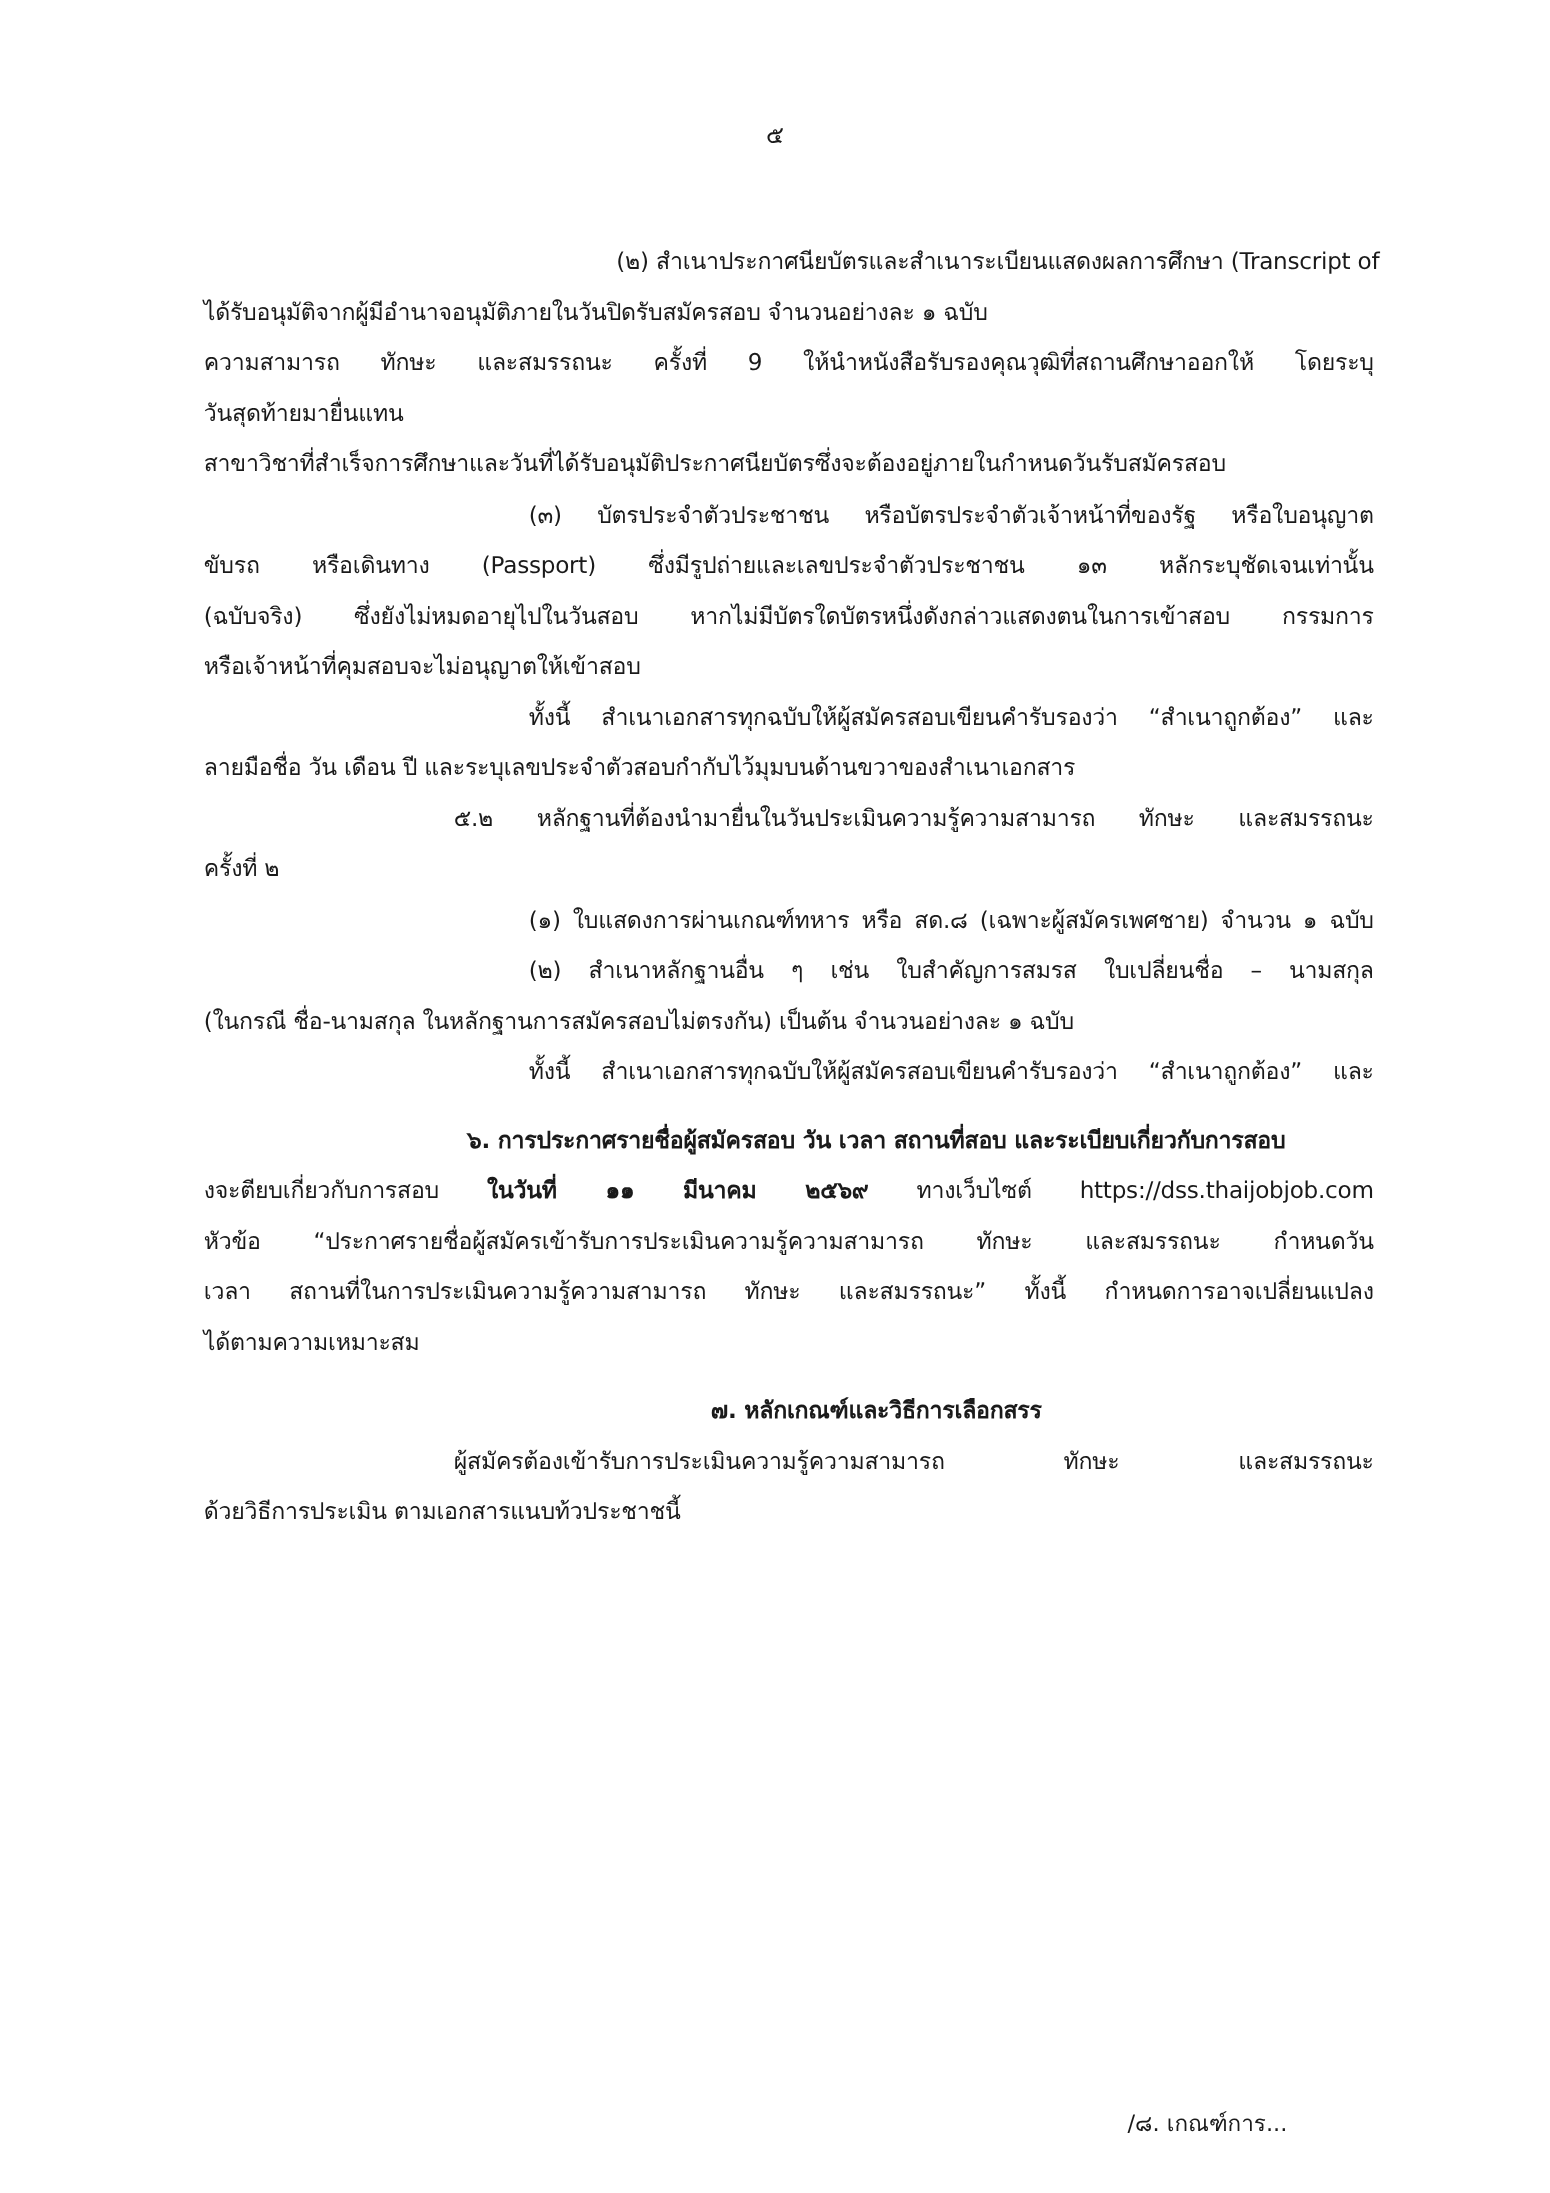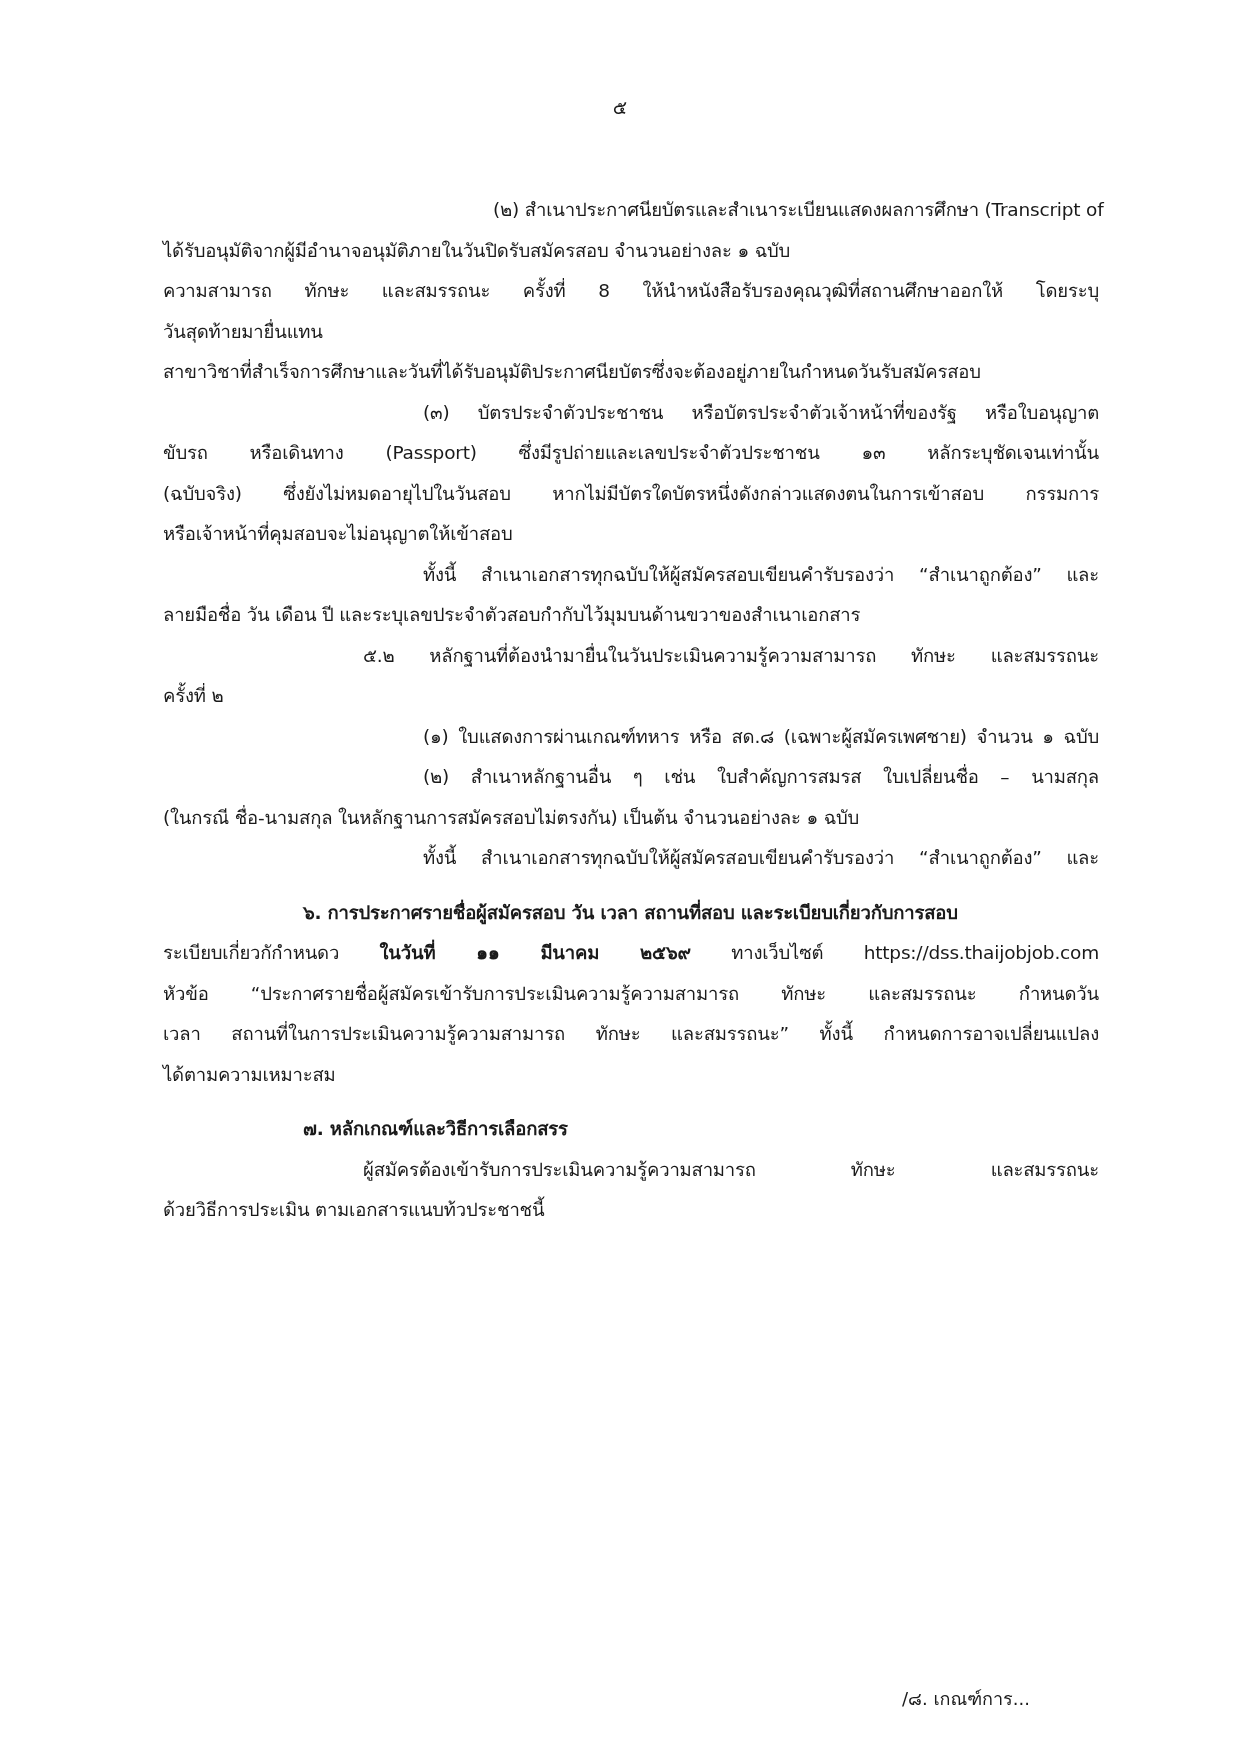--- a/index.html
+++ b/index.html
@@ -5,53 +5,53 @@
   html, body { margin:0; padding:0; background:#ffffff; }
   body { width:1240px; height:1754px; position:relative; overflow:hidden;
          font-family:"DejaVu Sans", "Liberation Sans", sans-serif; color:#1a1a1a; }
   .page-num { position:absolute; top:92px; left:0; width:1240px; text-align:center; font-size:19px; }
   .body { position:absolute; left:163px; width:936px; top:190px; }
   .ln { font-size:18.5px; line-height:40.5px; height:40.5px; white-space:nowrap; overflow:visible; letter-spacing:-0.2px; }
   .justify { text-align:justify; text-align-last:justify; }
   .i1 { padding-left:330px; }
   .i2 { padding-left:260px; }
   .i3 { padding-left:200px; }
-  .i4 { padding-left:140px; }
+  .i4 { padding-left:140px;text-align:center; }
   .b { font-weight:bold; }
   .gap { height:14px; }
   .footer { position:absolute; top:1684px; left:902px; font-size:18px; }
 </style>
 </head>
 <body>
 
 <div class="page-num">๕</div>
 
 <div class="body">
   <div class="ln justify i1">(๒) สำเนาประกาศนียบัตรและสำเนาระเบียนแสดงผลการศึกษา (Transcript of</div>
   <div class="ln">ได้รับอนุมัติจากผู้มีอำนาจอนุมัติภายในวันปิดรับสมัครสอบ จำนวนอย่างละ ๑ ฉบับ</div>
-  <div class="ln justify">ความสามารถ ทักษะ และสมรรถนะ ครั้งที่ 8 ให้นำหนังสือรับรองคุณวุฒิที่สถานศึกษาออกให้ โดยระบุ</div>
+  <div class="ln justify">ความสามารถ ทักษะ และสมรรถนะ ครั้งที่ 9 ให้นำหนังสือรับรองคุณวุฒิที่สถานศึกษาออกให้ โดยระบุ</div>
   <div class="ln">วันสุดท้ายมายื่นแทน</div>
   <div class="ln justify">สาขาวิชาที่สำเร็จการศึกษาและวันที่ได้รับอนุมัติประกาศนียบัตรซึ่งจะต้องอยู่ภายในกำหนดวันรับสมัครสอบ</div>
   <div class="ln justify i2">(๓) บัตรประจำตัวประชาชน หรือบัตรประจำตัวเจ้าหน้าที่ของรัฐ หรือใบอนุญาต</div>
   <div class="ln justify">ขับรถ หรือเดินทาง (Passport) ซึ่งมีรูปถ่ายและเลขประจำตัวประชาชน ๑๓ หลักระบุชัดเจนเท่านั้น</div>
   <div class="ln justify">(ฉบับจริง) ซึ่งยังไม่หมดอายุไปในวันสอบ หากไม่มีบัตรใดบัตรหนึ่งดังกล่าวแสดงตนในการเข้าสอบ กรรมการ</div>
   <div class="ln">หรือเจ้าหน้าที่คุมสอบจะไม่อนุญาตให้เข้าสอบ</div>
   <div class="ln justify i2">ทั้งนี้ สำเนาเอกสารทุกฉบับให้ผู้สมัครสอบเขียนคำรับรองว่า “สำเนาถูกต้อง” และ</div>
   <div class="ln">ลายมือชื่อ วัน เดือน ปี และระบุเลขประจำตัวสอบกำกับไว้มุมบนด้านขวาของสำเนาเอกสาร</div>
   <div class="ln justify i3">๕.๒ หลักฐานที่ต้องนำมายื่นในวันประเมินความรู้ความสามารถ ทักษะ และสมรรถนะ</div>
   <div class="ln">ครั้งที่ ๒</div>
   <div class="ln justify i2">(๑) ใบแสดงการผ่านเกณฑ์ทหาร หรือ สด.๘ (เฉพาะผู้สมัครเพศชาย) จำนวน ๑ ฉบับ</div>
   <div class="ln justify i2">(๒) สำเนาหลักฐานอื่น ๆ เช่น ใบสำคัญการสมรส ใบเปลี่ยนชื่อ – นามสกุล</div>
   <div class="ln">(ในกรณี ชื่อ-นามสกุล ในหลักฐานการสมัครสอบไม่ตรงกัน) เป็นต้น จำนวนอย่างละ ๑ ฉบับ</div>
   <div class="ln justify i2">ทั้งนี้ สำเนาเอกสารทุกฉบับให้ผู้สมัครสอบเขียนคำรับรองว่า “สำเนาถูกต้อง” และ</div>
 
   <div class="gap"></div>
   <div class="ln i4 b">๖. การประกาศรายชื่อผู้สมัครสอบ วัน เวลา สถานที่สอบ และระเบียบเกี่ยวกับการสอบ</div>
   <div class="ln justify">
-    <span>ระเบียบเกี่ยวกักำหนดว </span><span class="b">ในวันที่ ๑๑ มีนาคม ๒๕๖๙</span><span> ทางเว็บไซต์ https://dss.thaijobjob.com</span>
+    <span>งจะตียบเกี่ยวกับการสอบ </span><span class="b">ในวันที่ ๑๑ มีนาคม ๒๕๖๙</span><span> ทางเว็บไซต์ https://dss.thaijobjob.com</span>
   </div>
   <div class="ln justify">หัวข้อ “ประกาศรายชื่อผู้สมัครเข้ารับการประเมินความรู้ความสามารถ ทักษะ และสมรรถนะ กำหนดวัน</div>
   <div class="ln justify">เวลา สถานที่ในการประเมินความรู้ความสามารถ ทักษะ และสมรรถนะ” ทั้งนี้ กำหนดการอาจเปลี่ยนแปลง</div>
   <div class="ln">ได้ตามความเหมาะสม</div>
 
   <div class="gap"></div>
   <div class="ln i4 b">๗. หลักเกณฑ์และวิธีการเลือกสรร</div>
   <div class="ln justify i3">ผู้สมัครต้องเข้ารับการประเมินความรู้ความสามารถ ทักษะ และสมรรถนะ</div>
   <div class="ln">ด้วยวิธีการประเมิน ตามเอกสารแนบท้วประชาชนี้</div>
 </div>

